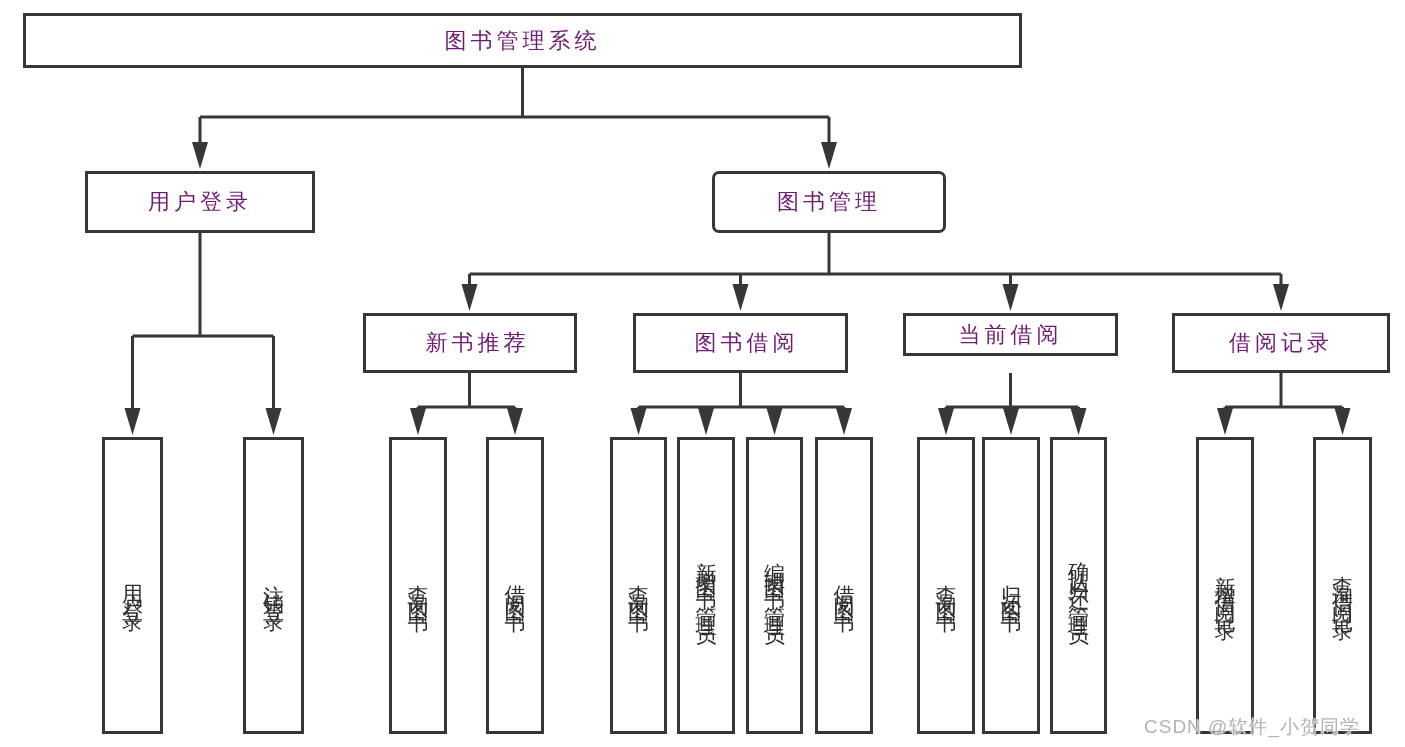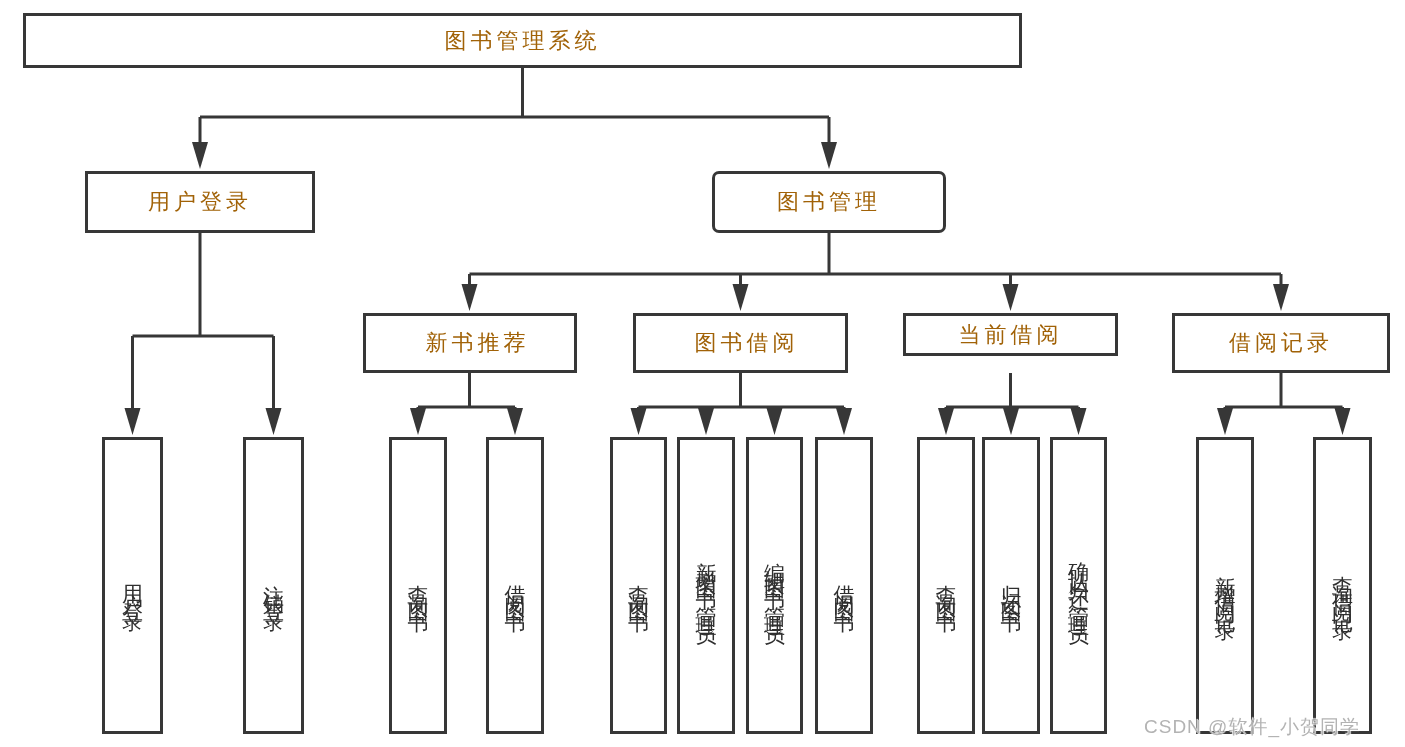--- a/index.html
+++ b/index.html
@@ -28,21 +28,21 @@
     stroke: none;
   }
   .box {
     position: absolute;
     z-index: 2;
     background: #ffffff;
     border: 3px solid #373737;
     display: flex;
     align-items: center;
     justify-content: center;
-    color: #a16207;
+    color: #701a75;
     font-size: 22px;
     letter-spacing: 4px;
     white-space: nowrap;
   }
   .vbox {
     position: absolute;
     z-index: 2;
     top: 437px;
     height: 297px;
     background: #ffffff;

